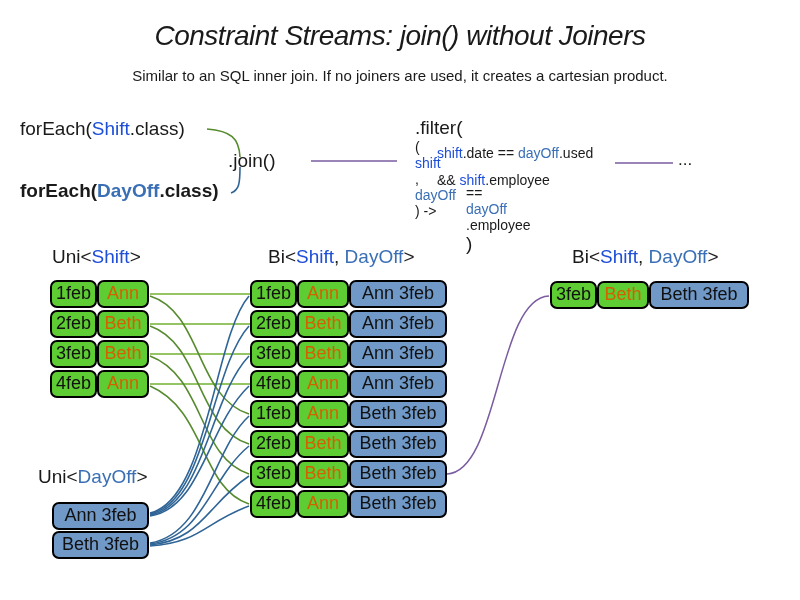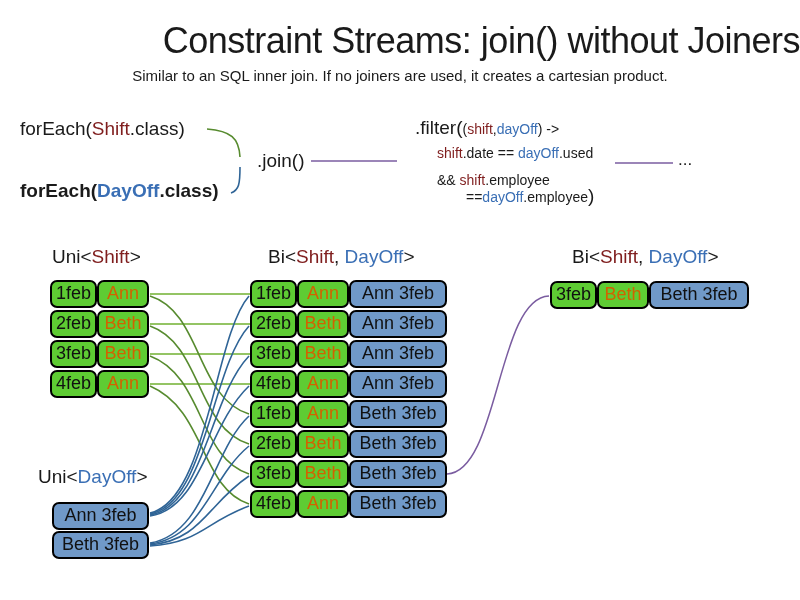--- a/index.html
+++ b/index.html
@@ -1,26 +1,26 @@
 <!DOCTYPE html>
 <html><head>
 <meta charset="utf-8">
 <style>
   html,body{margin:0;padding:0;}
   body{width:800px;height:600px;background:#ffffff;position:relative;overflow:hidden;
        font-family:"Liberation Sans","DejaVu Sans",sans-serif;color:#1a1a1a;}
   .abs{position:absolute;}
   
-  .title{left:0;top:20px;width:800px;text-align:right;font-size:36px;letter-spacing:-0.5px;}
+  .title{left:0;top:20px;width:800px;text-align:center;font-size:28px;letter-spacing:-0.5px;font-style:italic;}
   .subtitle{left:0;top:67px;width:800px;text-align:center;font-size:15px;}
   
   .code{font-size:19px;white-space:nowrap;}
   .code-small{font-size:14px;white-space:nowrap;}
-  .baseline{display:inline-flex;align-items:baseline;}
-  .green{color:#7f1d1d;}
+  .baseline{display:inline-flex;align-items:baseline;flex-direction:column;}
+  .green{color:#1d4ed8;}
   .blue{color:#3A6FB5;}
   .orange{color:#D26200;}
   
   .row{display:flex;}
   .cell{box-sizing:border-box;height:28px;line-height:23px;text-align:center;
         border:2px solid #000;border-radius:7px;font-size:18px;background:#5ECC33;}
   .cell.date{width:47px;color:#111;}
   .cell.name{width:52px;}
   .cell.combo{width:98px;background:#7099C8;color:#111;}
   .cell.combo.wide{width:100px;}
@@ -66,21 +66,21 @@
   <path d="M447 474 C 499 472, 497 298, 549 296" fill="none" stroke="#7A5CA0" stroke-width="1.5"></path>
 </svg>
 
 <div class="abs title">Constraint Streams: join() without Joiners</div>
 <div class="abs subtitle">Similar to an SQL inner join. If no joiners are used, it creates a cartesian product.</div>
 
 <div class="abs code" style="left:20px;top:118px;"><span>forEach(</span><span class="green">Shift</span><span>.class)</span></div>
 
 <div class="abs code" style="left:20px;top:180px;font-weight:bold;"><span>forEach(</span><span class="blue">DayOff</span><span>.class)</span></div>
 
-<div class="abs code" style="left:257px;top:150px;">.join()</div>
+<div class="abs code" style="left:228px;top:150px;">.join()</div>
 
 <div class="abs baseline" style="left:415px;top:117px;">
     <span class="code">.filter(</span>
     <span class="code-small">(</span>
     <span class="code-small green">shift</span>
     <span class="code-small">, </span>
     <span class="code-small blue">dayOff</span>
     <span class="code-small">) -&gt;</span>
   </div>
 

